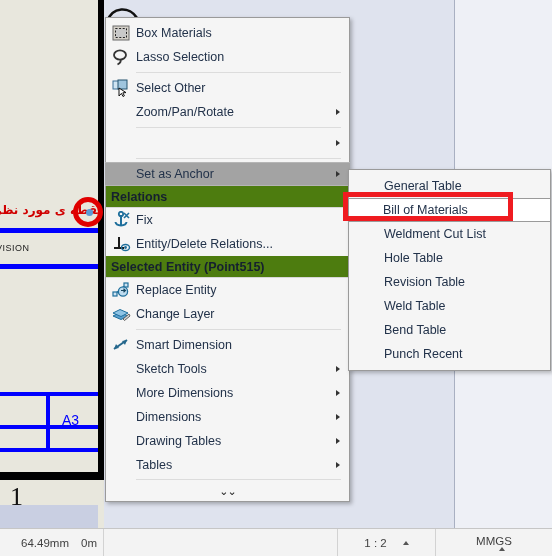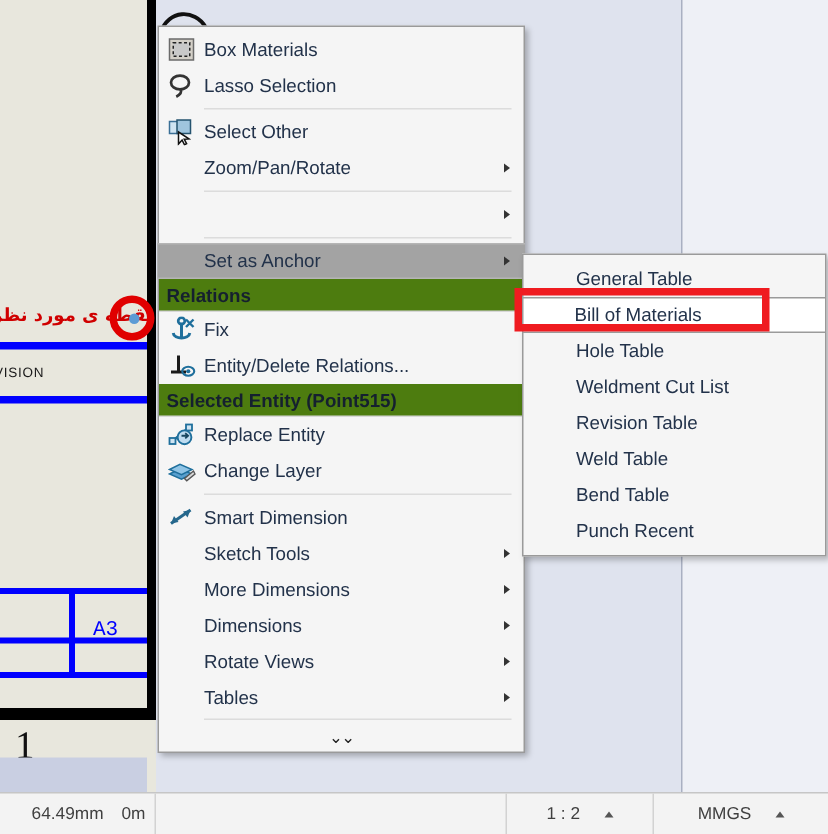--- a/index.html
+++ b/index.html
@@ -59,21 +59,21 @@
     font-size: 9px;
     color: #1a1a1a;
     font-family: "Liberation Sans", sans-serif;
     letter-spacing: .5px;
   }
   .a3-text {
     position: absolute;
     left: 62px; top: 412px;
     font-size: 14px;
     color: #0000ff;
-    font-family: Liberation Mono, monospace;
+    font-family: Liberation Sans, sans-serif;
   }
   .one-text {
     position: absolute;
     left: 10px; top: 482px;
     font-size: 26px;
     color: #111;
     font-family: "Liberation Serif", serif;
   }
   .canvas-bottom-band {
     position: absolute; left: 0; top: 505px;
@@ -387,21 +387,21 @@
       <span>More Dimensions</span>
       <span class="arrow"></span>
     </div>
 
     <div class="mi">
       <span>Dimensions</span>
       <span class="arrow"></span>
     </div>
 
     <div class="mi">
-      <span>Rotate Views</span>
+      <span>Drawing Tables</span>
       <span class="arrow"></span>
     </div>
 
     <div class="mi">
       <span>Tables</span>
       <span class="arrow"></span>
     </div>
 
     <div class="msep-full"></div>
 
@@ -409,24 +409,24 @@
   </div>
 
   <div class="submenu">
     <div class="si">
       <span>General Table</span>
     </div>
     <div class="si hl">
       <span>Bill of Materials</span>
     </div>
     <div class="si">
+      <span>Weldment Cut List</span>
+    </div>
+    <div class="si">
       <span>Hole Table</span>
-    </div>
-    <div class="si">
-      <span>Weldment Cut List</span>
     </div>
     <div class="si">
       <span>Revision Table</span>
     </div>
     <div class="si">
       <span>Weld Table</span>
     </div>
     <div class="si">
       <span>Bend Table</span>
     </div>
@@ -441,19 +441,19 @@
     <div class="sb-cell" style="width:104px;border-right:1px solid #d2d2d2;justify-content:flex-end;padding-right:6px;">
       <span>64.49mm</span>
       <span style="width:12px"></span>
       <span>0m</span>
     </div>
     <div class="sb-spacer"></div>
     <div class="sb-cell" style="width:98px;">
       <span>1 : 2</span>
       <span class="sb-up"></span>
     </div>
-    <div class="sb-cell" style="width:116px;border-right:none;">
+    <div class="sb-cell" style="width:116px;border-right:none;flex-direction:column;">
       <span>MMGS</span>
       <span class="sb-up"></span>
     </div>
   </div>
 
 </div>
 
 </body></html>

